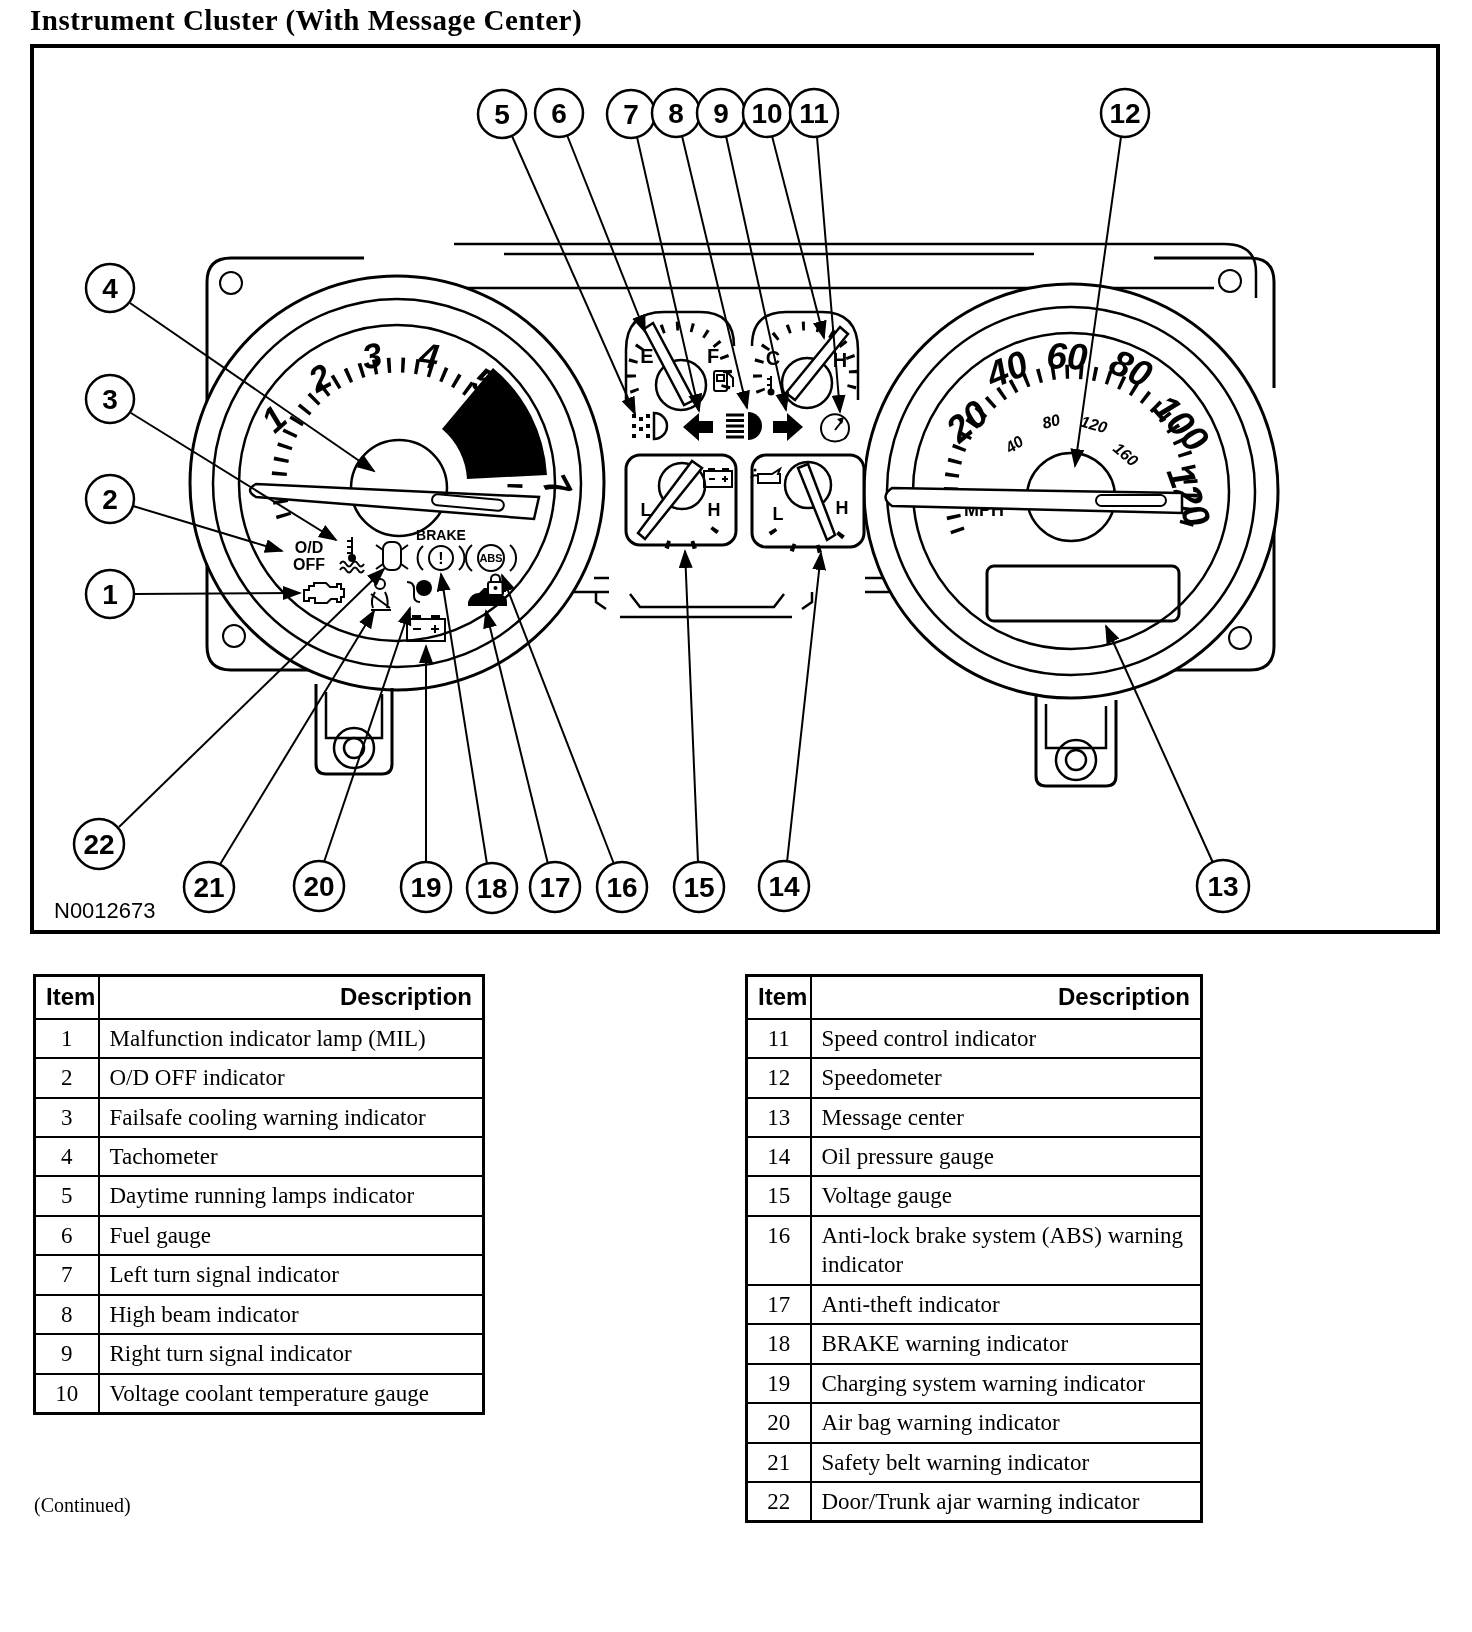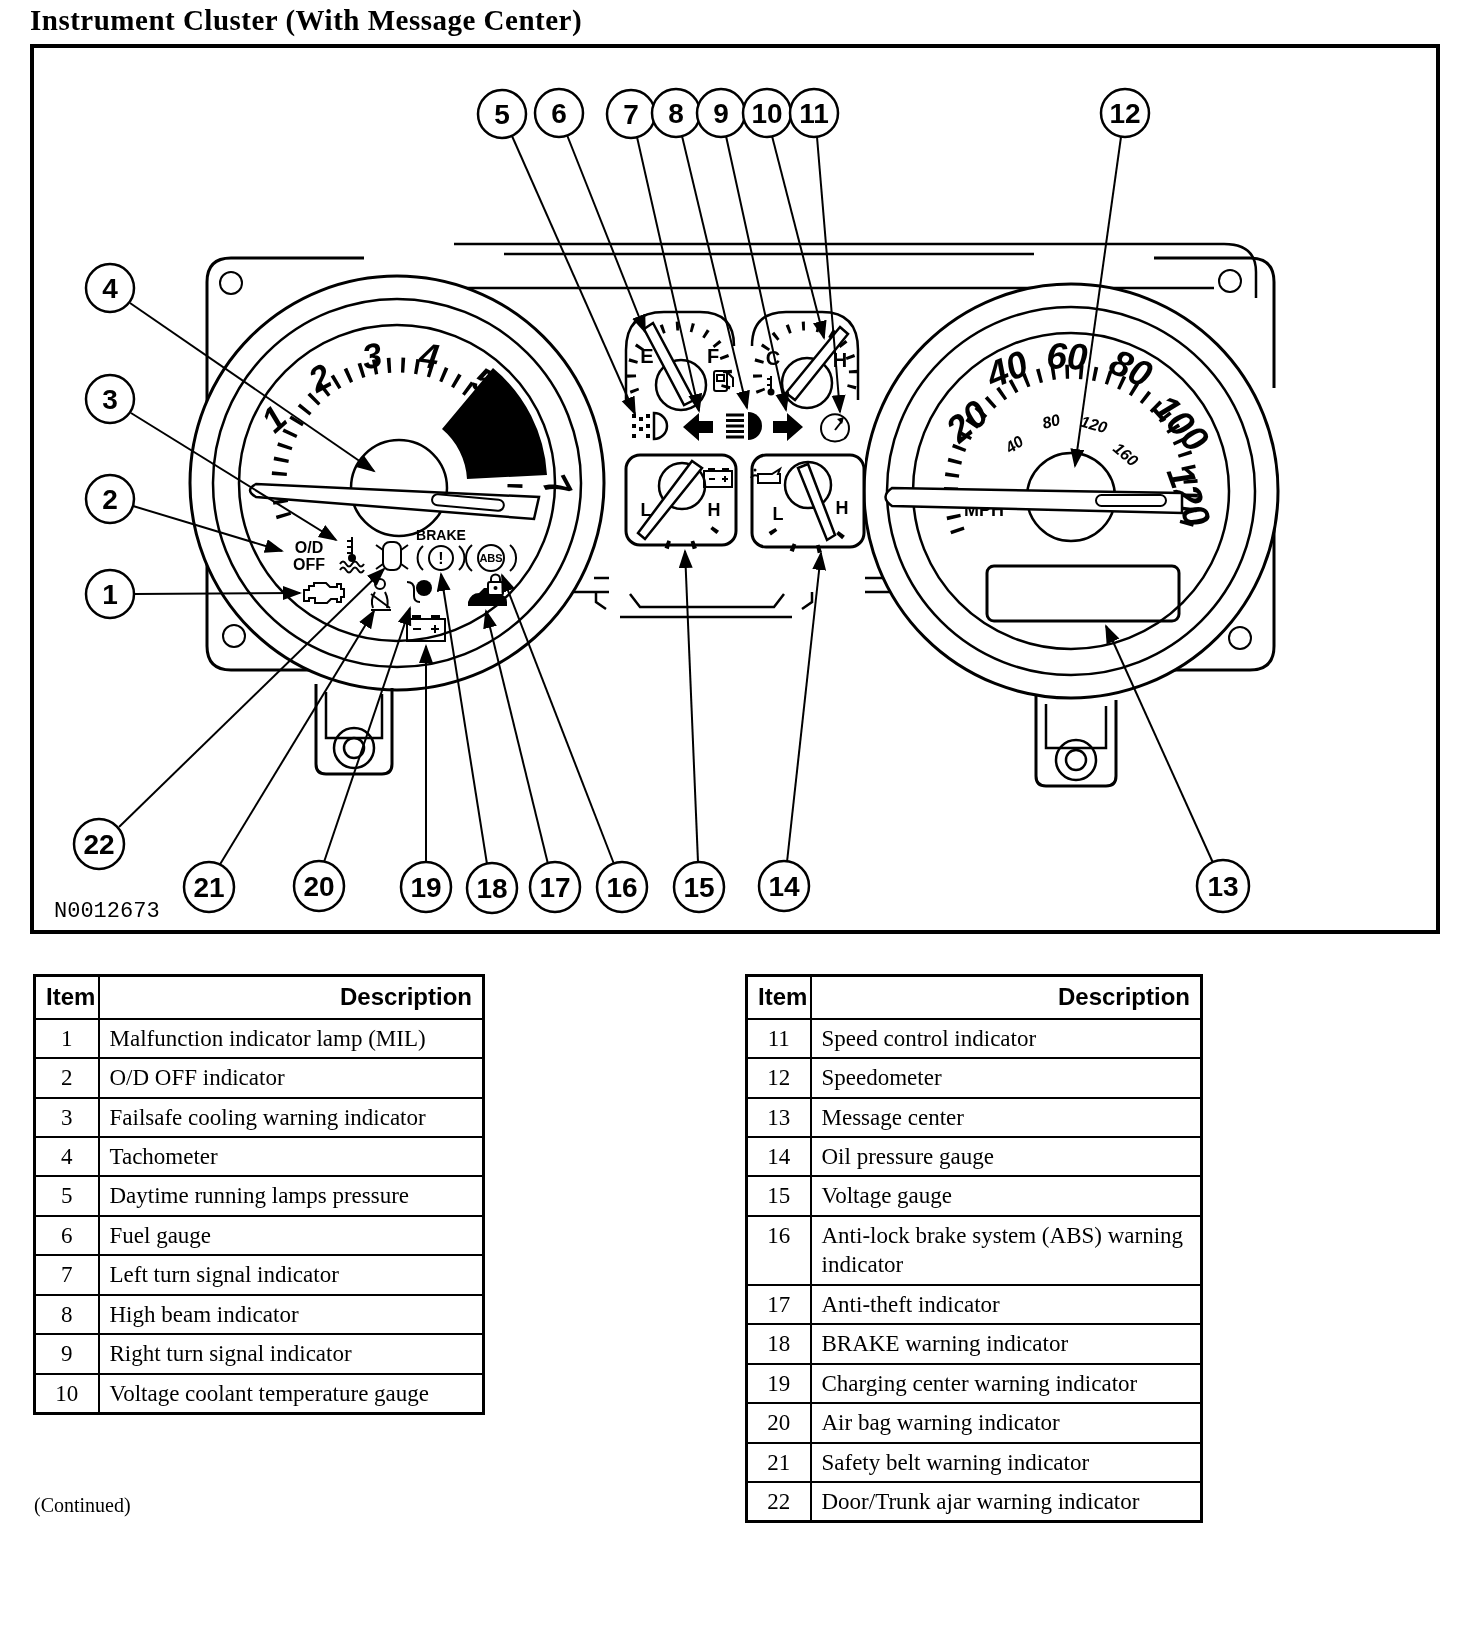--- a/index.html
+++ b/index.html
@@ -3,21 +3,21 @@
 <meta charset="utf-8">
 <style>
   html,body { margin:0; padding:0; background:#fff; }
   body { width:1472px; height:1632px; position:relative; color:#000;
          font-family:"Liberation Serif", serif; }
   .page-title { position:absolute; left:30px; top:4px; font-size:29px; font-weight:bold;
                 font-family:"Liberation Serif", serif; letter-spacing:0.5px; }
   .figure-box { position:absolute; left:30px; top:44px; width:1410px; height:890px;
                 border:4px solid #000; box-sizing:border-box; background:#fff; }
   .figure-box svg { display:block; width:1402px; height:882px; }
-  .figure-code { position:absolute; left:20px; bottom:6px; font-family:Liberation Mono, monospace;
+  .figure-code { position:absolute; left:20px; bottom:6px; font-family:Liberation Sans, sans-serif;
                  font-size:22px;margin-top:12px; }
   .ln2 { fill:none; stroke:#000; stroke-width:2; }
   .ln25 { fill:none; stroke:#000; stroke-width:2.5; }
   .ln3 { fill:none; stroke:#000; stroke-width:3; }
   .wfill { fill:#fff; stroke:#000; }
   .callout-circle { fill:#fff; stroke:#000; stroke-width:2.5; }
   .callout-num { font-family:"Liberation Sans", sans-serif; font-size:28px; font-weight:bold;
                  text-anchor:middle; }
   .leader { fill:none; stroke:#000; stroke-width:2; }
   .dialnum { font-family:"Liberation Sans", sans-serif; font-weight:bold; font-style:italic;
@@ -442,21 +442,21 @@
     <tr>
         <td class="cell-item">3</td>
         <td>Failsafe cooling warning indicator</td>
       </tr>
     <tr>
         <td class="cell-item">4</td>
         <td>Tachometer</td>
       </tr>
     <tr>
         <td class="cell-item">5</td>
-        <td>Daytime running lamps pressure</td>
+        <td>Daytime running lamps indicator</td>
       </tr>
     <tr>
         <td class="cell-item">6</td>
         <td>Fuel gauge</td>
       </tr>
     <tr>
         <td class="cell-item">7</td>
         <td>Left turn signal indicator</td>
       </tr>
     <tr>
@@ -513,21 +513,21 @@
     <tr>
         <td class="cell-item">17</td>
         <td>Anti-theft indicator</td>
       </tr>
     <tr>
         <td class="cell-item">18</td>
         <td>BRAKE warning indicator</td>
       </tr>
     <tr>
         <td class="cell-item">19</td>
-        <td>Charging center warning indicator</td>
+        <td>Charging system warning indicator</td>
       </tr>
     <tr>
         <td class="cell-item">20</td>
         <td>Air bag warning indicator</td>
       </tr>
     <tr>
         <td class="cell-item">21</td>
         <td>Safety belt warning indicator</td>
       </tr>
     <tr>

